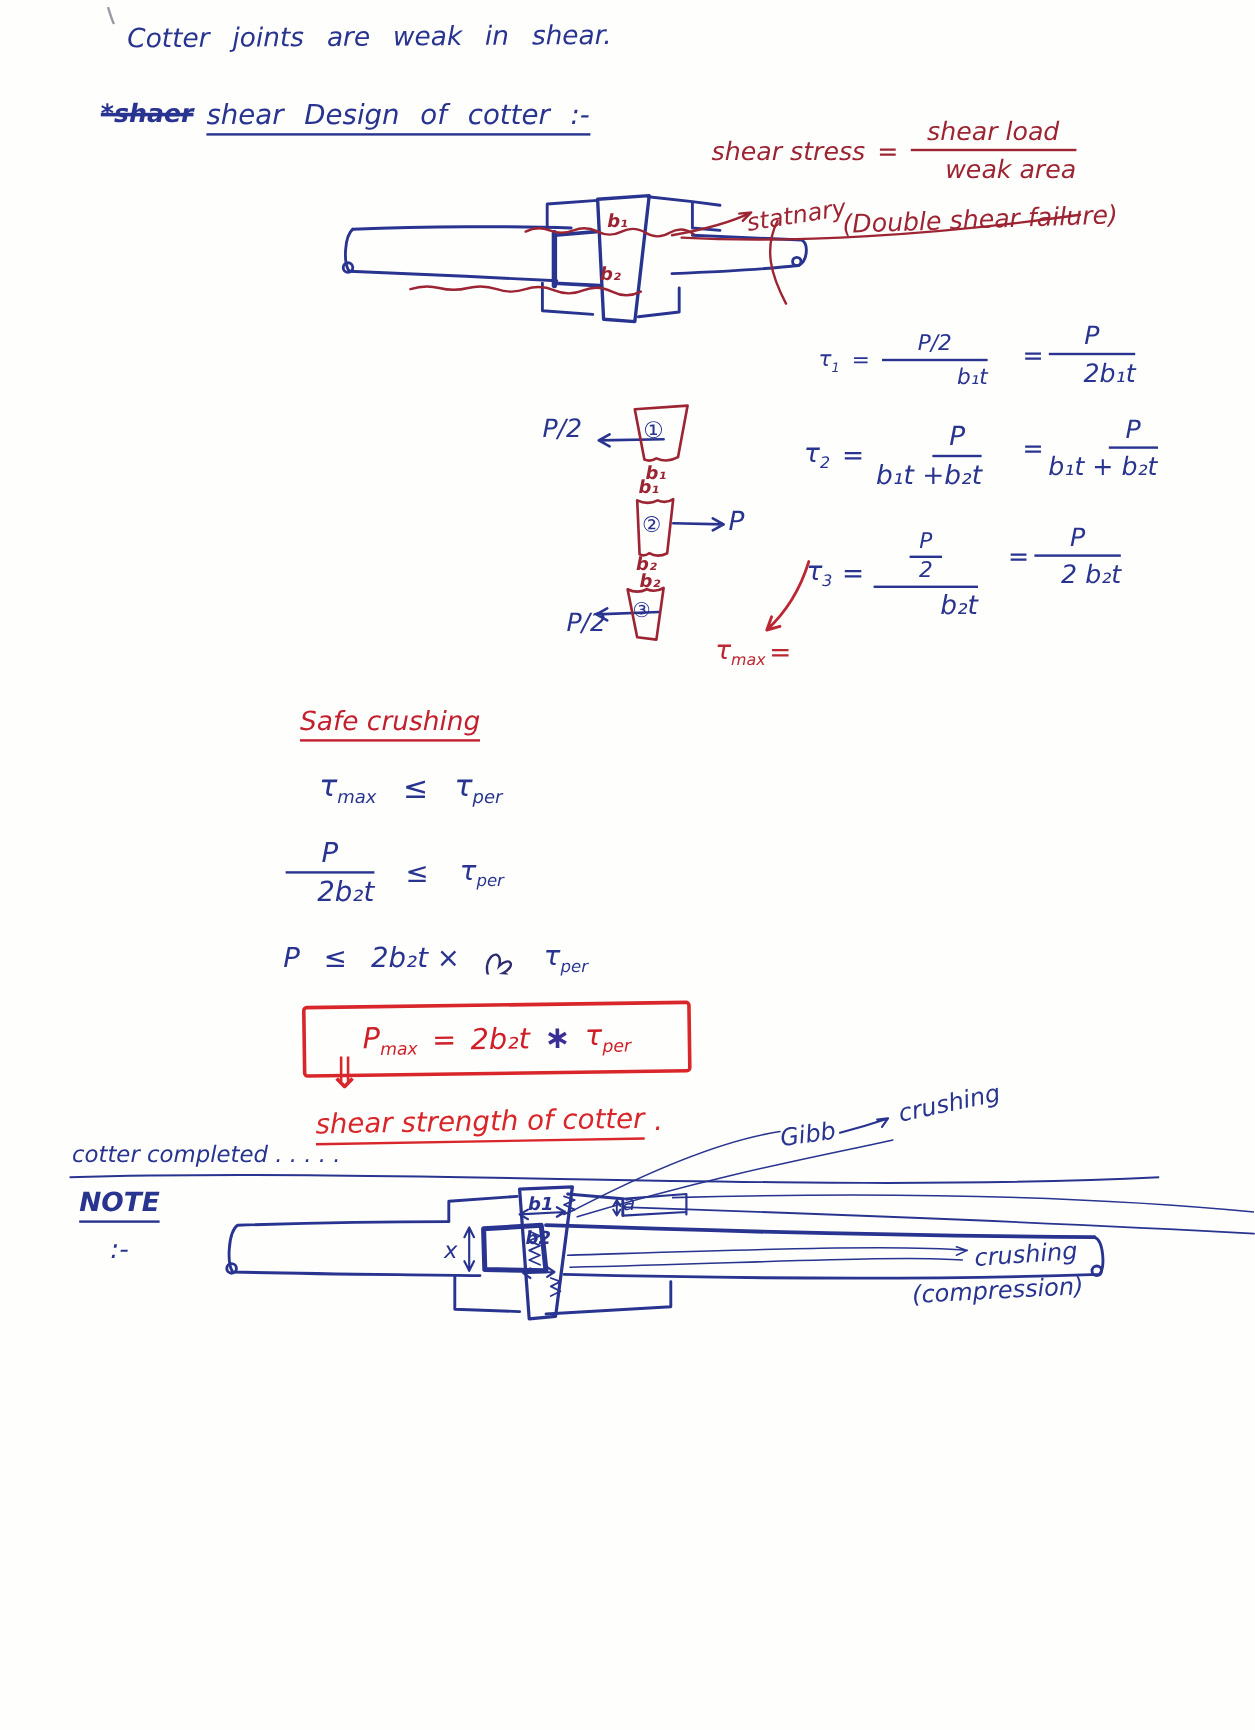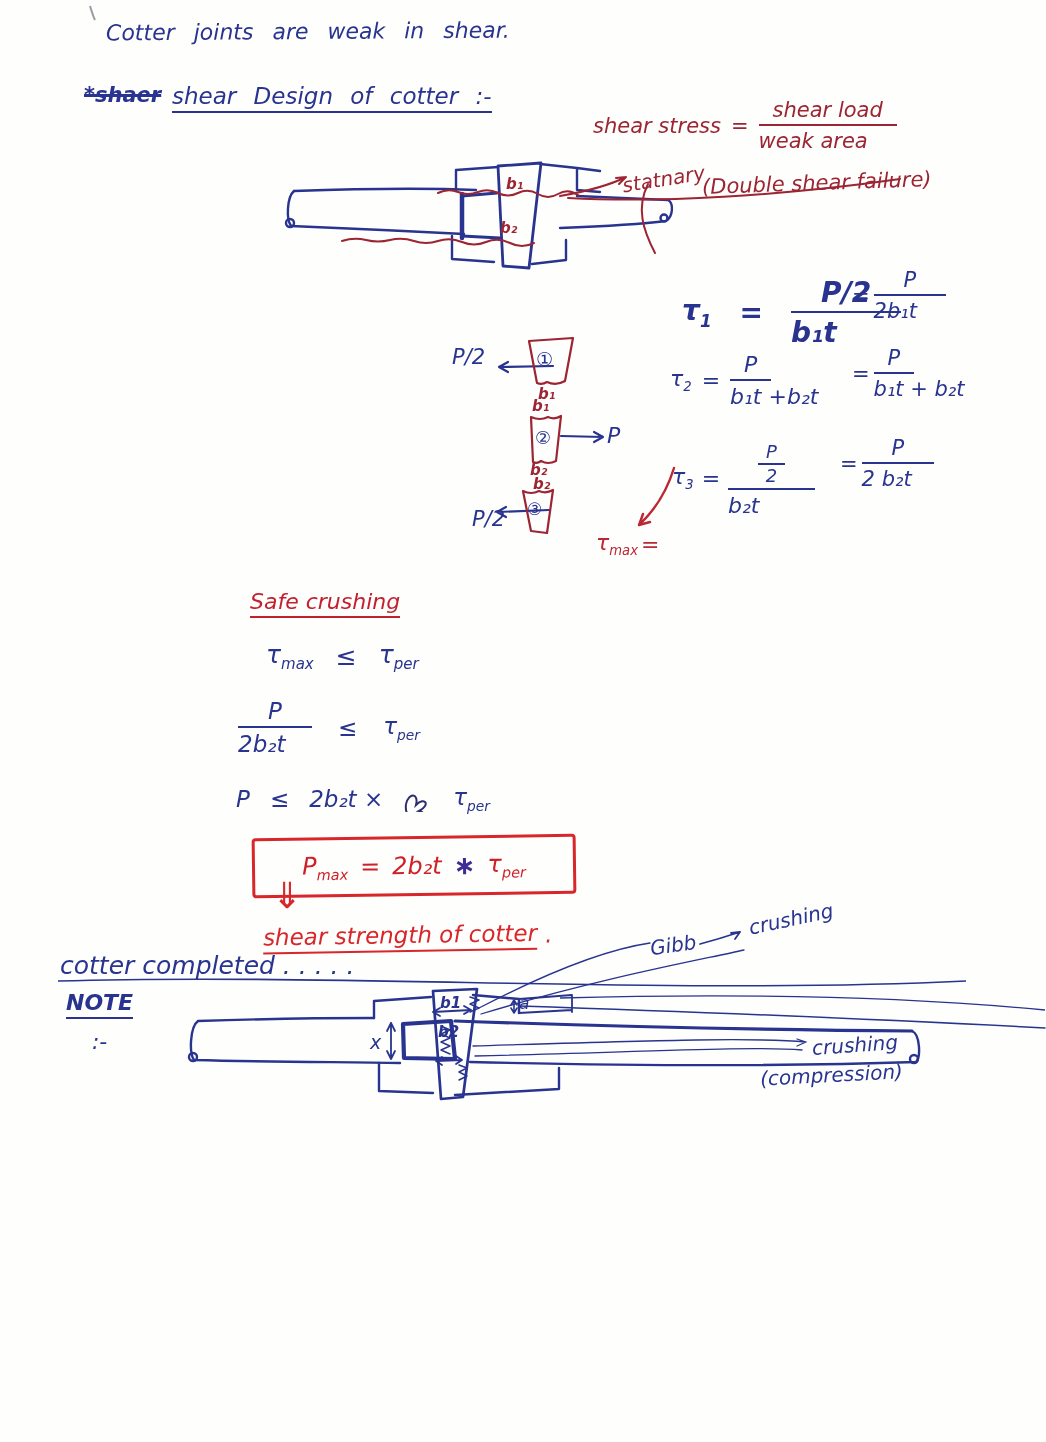--- a/index.html
+++ b/index.html
@@ -3,21 +3,21 @@
 <meta charset="utf-8">
 <style>
   html,body{margin:0;padding:0;background:#ffffff;}
   .page{position:relative;width:1046px;height:1442px;background:#fefefc;overflow:hidden;
         font-family:"DejaVu Sans",sans-serif;font-style:italic;}
   .t{position:absolute;white-space:nowrap;line-height:1.1;}
   .blue{color:#28348f;}
   .red{color:#9c2433;}
   .bred{color:#d8262a;}
   .eq{position:absolute;display:flex;align-items:center;white-space:nowrap;}
-  .frac{display:inline-flex;flex-direction:column;align-items:flex-start;vertical-align:middle;}
+  .frac{display:inline-flex;flex-direction:column;align-items:flex-end;vertical-align:middle;}
   .frac>.num{padding:0 14px 2px;border-bottom:2.4px solid currentColor;text-align:center;}
   .frac>.den{padding-top:3px;}
   .frac.wide>.num{padding:0 30px 2px;}
   .mini{display:inline-flex;flex-direction:column;align-items:center;font-size:.82em;}
   .mini>.mnum{padding:0 8px 1px;border-bottom:2px solid currentColor;}
   sub{font-size:.6em;}
   .ul{border-bottom:2.4px solid currentColor;padding-bottom:2px;}
   .strike{text-decoration:line-through;text-decoration-thickness:3px;}
   svg{display:block;}
   .sketch{position:absolute;left:0;top:0;pointer-events:none;}
@@ -107,21 +107,21 @@
       <span class="num">shear load</span>
       <span class="den">weak area</span>
     </span>
   </div>
 
   <span class="t red" style="left:506px;top:176px;font-size:15px;font-weight:bold;">b₁</span>
   <span class="t red" style="left:500px;top:220px;font-size:15px;font-weight:bold;">b₂</span>
   <span class="t red" style="left:622px;top:168px;font-size:20px;transform:rotate(-9deg);">statnary</span>
   <span class="t red" style="left:702px;top:172px;font-size:21px;transform:rotate(-2deg);">(Double shear failure)</span>
 
-  <div class="eq blue" style="left:682px;top:276px;font-size:28px;gap:28px;font-weight:bold;">
+  <div class="eq blue" style="left:682px;top:276px;font-size:18px;gap:10px;">
     <span><span>τ</span><sub>1</sub></span>
     <span>=</span>
     <span class="frac wide">
       <span class="num">P/2</span>
       <span class="den">b₁t</span>
     </span>
   </div>
   <div class="eq blue" style="left:852px;top:268px;font-size:21px;gap:4px;">
     <span>=</span>
     <span class="frac wide">
@@ -217,21 +217,21 @@
     <span style="color:#3b2d96;font-weight:bold;font-size:26px;">∗</span>
     <span><span>τ</span><sub>per</sub></span>
   </div>
   <span class="t bred" style="left:272px;top:876px;font-size:36px;font-style:normal;">⇓</span>
 
   <div class="eq" style="left:263px;top:922px;font-size:23px;gap:8px;color:#d8262a;transform:rotate(-1deg);">
     <span class="ul">shear strength of cotter</span>
     <span>.</span>
   </div>
 
-  <span class="t blue" style="left:60px;top:952px;font-size:25px;">cotter completed . . . . .</span>
+  <span class="t blue" style="left:60px;top:952px;font-size:19px;">cotter completed . . . . .</span>
   <div class="eq blue" style="left:66px;top:990px;font-size:22px;gap:10px;flex-direction:column;">
     <span class="ul" style="font-weight:bold;">NOTE</span>
     <span>:-</span>
   </div>
 
   <span class="t blue" style="left:650px;top:934px;font-size:20px;transform:rotate(-8deg);">Gibb</span>
   <span class="t blue" style="left:748px;top:908px;font-size:20px;transform:rotate(-12deg);">crushing</span>
 
   <span class="t blue" style="left:370px;top:1032px;font-size:19px;">x</span>
   <span class="t blue" style="left:440px;top:995px;font-size:15px;font-weight:bold;">b1</span>

